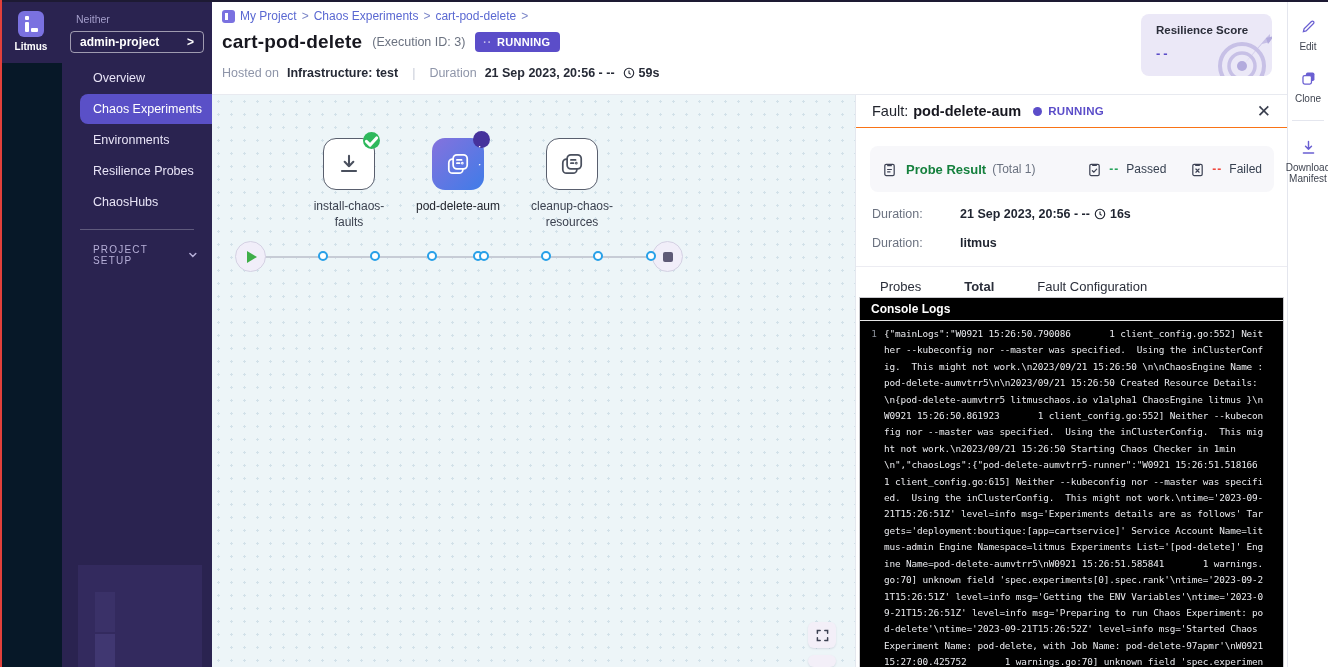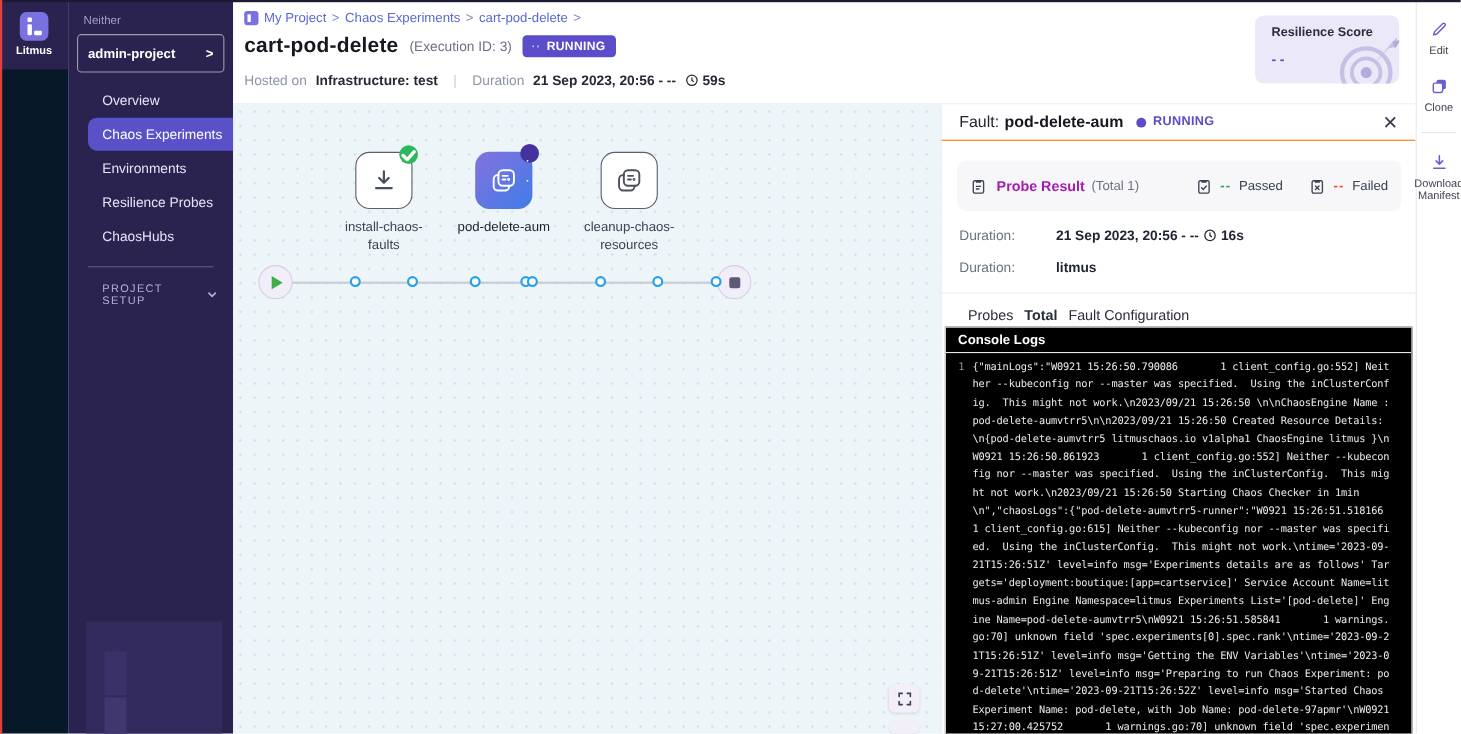--- a/index.html
+++ b/index.html
@@ -15,21 +15,21 @@
   .logo-block { position:absolute; left:0; top:0; width:62px; height:63px; background:#2a2350;
                 display:flex; flex-direction:column; align-items:center; justify-content:center; gap:4px; }
   .logo-sq { width:26px; height:26px; border-radius:6px; background:#7a71e0; position:relative; }
   .logo-sq .g1 { position:absolute; left:7px; top:5px; width:4px; height:4px; background:#fff; border-radius:1px; }
   .logo-sq .g2 { position:absolute; left:7px; top:11px; width:4px; height:10px; background:#fff; border-radius:1px; }
   .logo-sq .g3 { position:absolute; left:13px; top:17px; width:7px; height:4px; background:#fff; border-radius:1px; }
   .logo-text { color:#fff; font-size:10px; font-weight:bold; }
 
   .sidebar { position:absolute; left:62px; top:0; width:150px; height:100%; background:#2a2350; }
   .project-label { margin:13px 0 0 14px; font-size:10.5px; color:#a49ecb; }
-  .project-box { margin:6px 8px 0 8px; height:35px; border:1px solid rgba(255,255,255,.55); border-radius:4px;
+  .project-box { margin:6px 8px 0 8px; height:22px; border:1px solid rgba(255,255,255,.55); border-radius:4px;
                  display:flex; align-items:center; justify-content:space-between; padding:0 9px; cursor:pointer; }
   .project-box span { color:#fff; font-size:12px; font-weight:bold; }
   .project-chevron { color:#fff; font-size:11px; font-weight:bold; }
   .nav { margin-top:10px; }
   .nav-item { height:30px; margin-bottom:1px; display:flex; align-items:center; padding-left:31px;
               color:#e7e3f6; font-size:12.5px; cursor:pointer; }
   .nav-item.active { margin-left:18px; padding-left:13px; background:#5a50c7; color:#fff;
                      border-radius:8px 0 0 8px; }
   .side-divider { height:1px; background:rgba(255,255,255,.25); margin:12px 18px 0 18px; }
   .setup-row { margin:14px 14px 0 31px; display:flex; align-items:center; justify-content:space-between;
@@ -113,35 +113,35 @@
   .panel-header { height:33px; display:flex; align-items:center; padding:0 16px; border-bottom:1px solid #f97316; }
   .ph-label { font-size:14.5px; color:#22252e; }
   .ph-name { font-size:14.5px; font-weight:bold; color:#17171f; margin-left:5px; }
   .ph-dot { width:9px; height:9px; border-radius:50%; background:#5b4dc9; margin:0 6px 0 12px; }
   .ph-status { font-size:11.5px; font-weight:bold; color:#5b4dc9; letter-spacing:.3px; }
   .ph-close { margin-left:auto; font-size:17px; color:#3a3f4e; cursor:pointer; line-height:1; }
 
   .probe-card { margin:18px 13px 0 14px; height:46px; background:#f7f7fa; border-radius:8px;
                 display:flex; align-items:center; padding:0 12px; }
   .probe-card svg.clip { width:15px; height:15px; color:#3d4254; flex:none; }
-  .probe-title { font-size:13px; font-weight:bold; color:#a21caf; margin-left:9px; }
+  .probe-title { font-size:13px; font-weight:bold; color:#15803d; margin-left:9px; }
   .probe-total { font-size:12px; color:#6b7280; margin-left:6px; }
   .probe-right { margin-left:auto; display:flex; align-items:center; gap:7px; }
   .pr-val { font-size:12px; font-weight:800; letter-spacing:1px; }
   .pr-val.green { color:#27a35c; }
   .pr-val.red { color:#f0483e; }
   .pr-lbl { font-size:12px; color:#374151; }
   .pr-gap { width:10px; }
 
   .kv-row { display:flex; padding:0 16px; margin-top:15px; font-size:12.5px; align-items:center; }
   .kv-label { width:88px; color:#6b7280; flex:none; }
   .kv-value { color:#1f2430; font-weight:bold; display:flex; align-items:center; gap:4px; }
 
   .panel-divider { height:1px; background:#ececf2; margin-top:16px; }
-  .tabs { display:flex; gap:10px; padding:12px 0 0 24px; height:37px; }
+  .tabs { display:flex; gap:43px; padding:12px 0 0 24px; height:37px; }
   .tab { font-size:13px; color:#2a2e3a; cursor:pointer; position:relative; padding-bottom:9px; }
   .tab.active { font-weight:bold; }
   .tab.active::after { content:""; position:absolute; left:-3px; right:-3px; bottom:0; height:2.5px;
                        background:#6a5bd8; border-radius:2px; }
 
   .console { position:absolute; left:3px; right:3px; top:202px; bottom:0; background:#000;
              border:1px solid #c9c9ce; border-bottom:none; overflow:hidden; }
   .console-header { height:23px; display:flex; align-items:center; padding:0 11px;
                     border-bottom:1px solid #e6e6e6; }
   .console-title { color:#fff; font-size:12px; font-weight:bold; }

